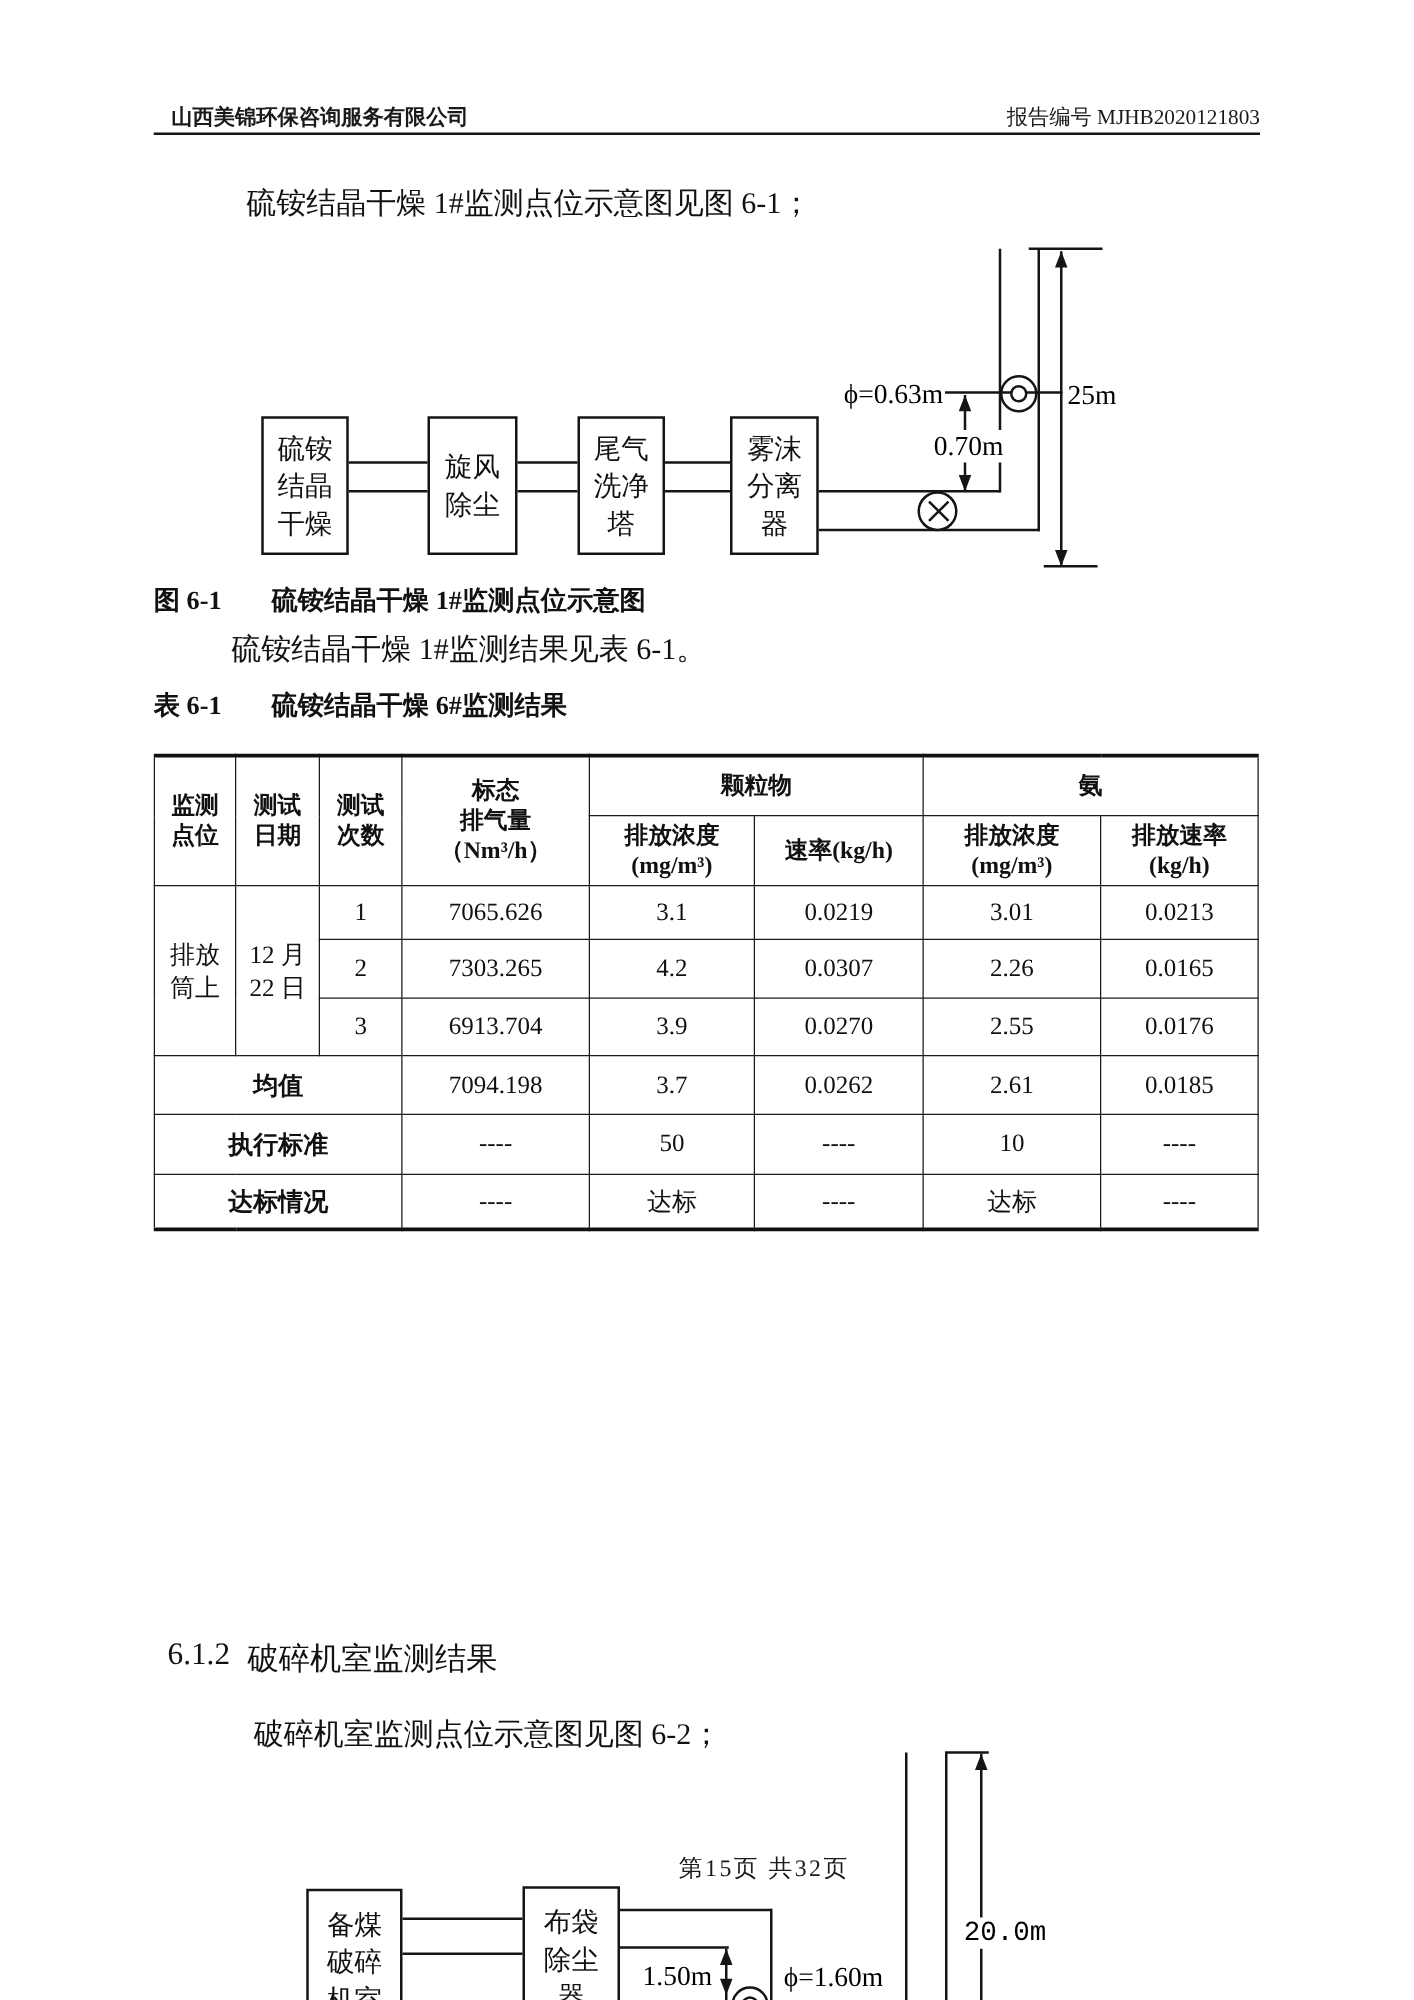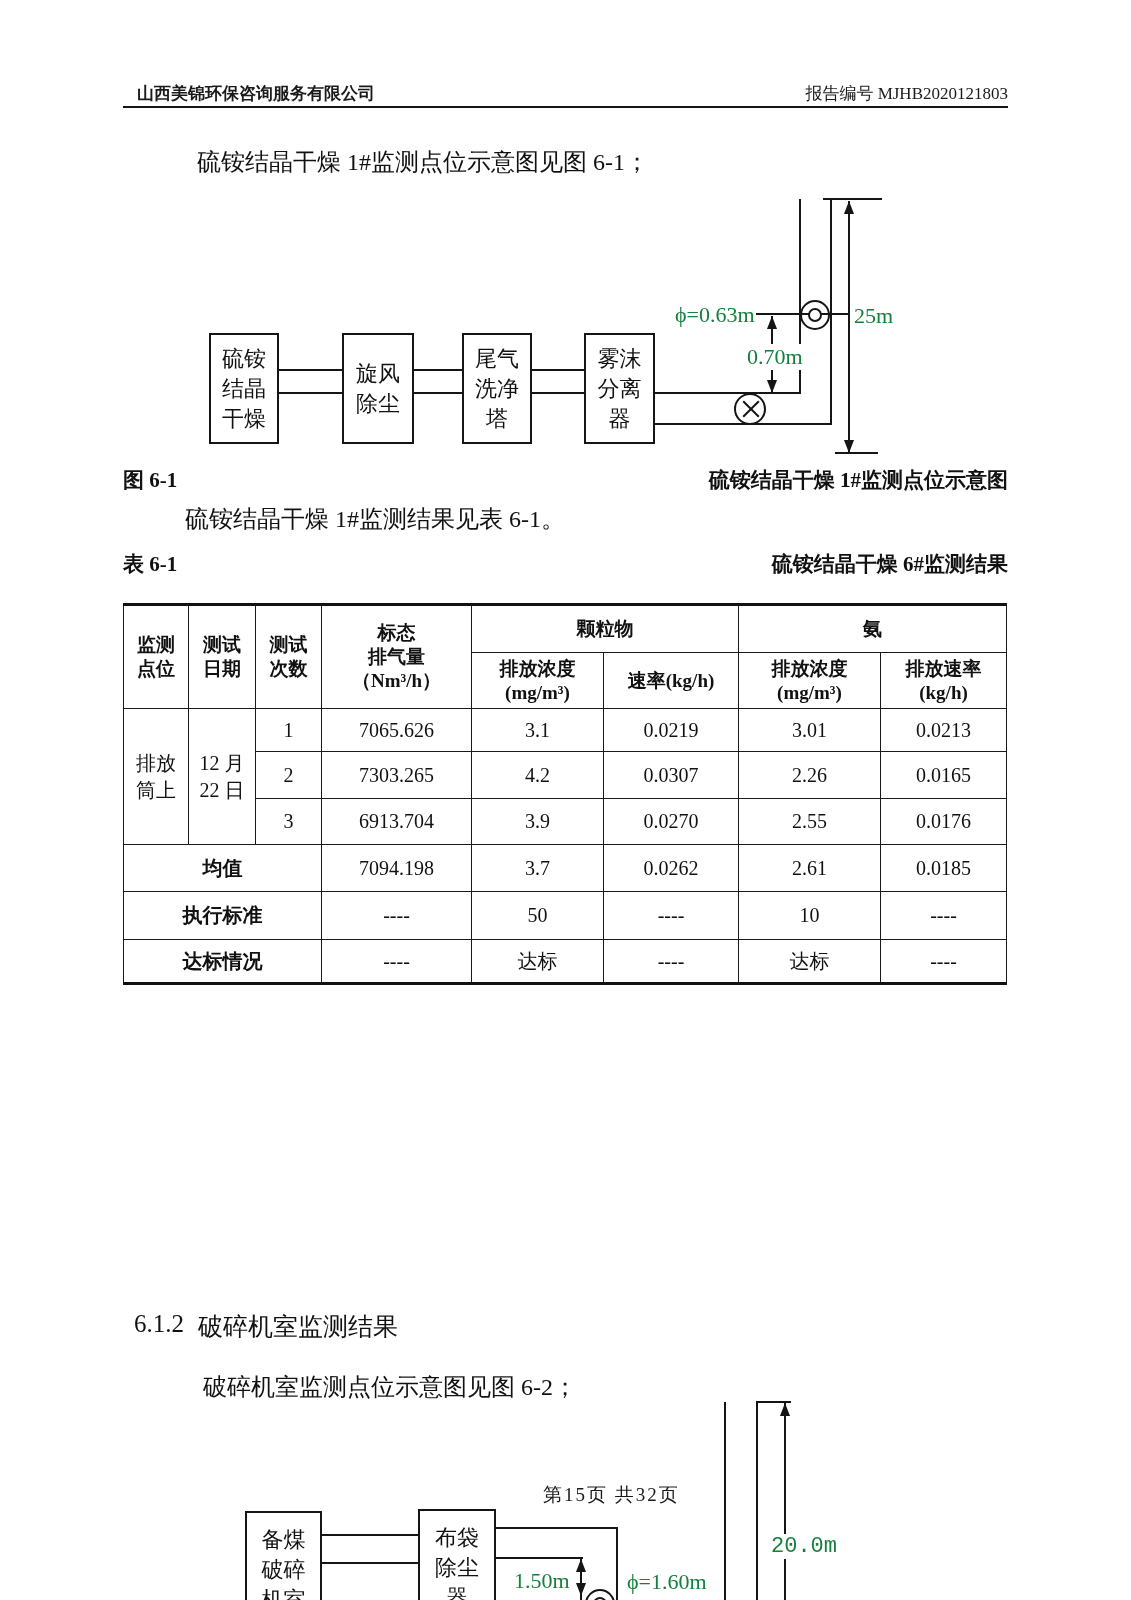--- a/index.html
+++ b/index.html
@@ -10,32 +10,32 @@
   }
   .abs{position:absolute;}
   .hline{position:absolute;background:#151515;height:2px;}
   .vline{position:absolute;background:#151515;width:2px;}
   .dbox{
     position:absolute;border:2px solid #151515;background:#fff;box-sizing:border-box;
     display:flex;flex-direction:column;align-items:center;justify-content:center;
     font-size:22px;line-height:30px;color:#111;
   }
   .dbox.topalign{justify-content:flex-start;padding-top:12px;}
-  .dim-label{position:absolute;font-size:22px;color:#15803d;white-space:nowrap;text-align:center;}
+  .dim-label{position:absolute;font-size:22px;color:#000000;white-space:nowrap;text-align:center;}
   .dim-label.bg{background:#fff;padding:0 3px;}
   .arr{position:absolute;width:0;height:0;border-left:5px solid transparent;border-right:5px solid transparent;}
   .arr.up{border-bottom:13px solid #151515;}
   .arr.down{border-top:13px solid #151515;}
   .circ{position:absolute;border:2px solid #151515;border-radius:50%;box-sizing:border-box;background:transparent;}
   .circ.fill{background:#fff;}
   .fanx{position:absolute;width:22px;height:2px;background:#151515;left:4px;top:13px;}
 
   .hdr-text{position:absolute;font-size:17px;color:#1a1a1a;white-space:nowrap;}
   .para{position:absolute;font-size:24px;color:#111;white-space:nowrap;}
-  .caption{position:absolute;left:123px;width:885px;display:flex;justify-content:space-between;gap:40px;
+  .caption{position:absolute;left:123px;width:885px;display:flex;justify-content:flex-start;gap:40px;
            font-size:21px;font-weight:bold;white-space:nowrap;color:#111;}
   .section-h{position:absolute;font-size:25px;color:#111;white-space:nowrap;display:flex;gap:14px;}
   .footer-text{position:absolute;font-size:19px;letter-spacing:2px;color:#1a1a1a;white-space:nowrap;}
 
   table.rpt{
     position:absolute;left:123px;top:603px;width:802px;
     border-collapse:collapse;table-layout:fixed;
     border-top:3px solid #111;border-bottom:3px solid #111;
   }
   table.rpt th,table.rpt td{

